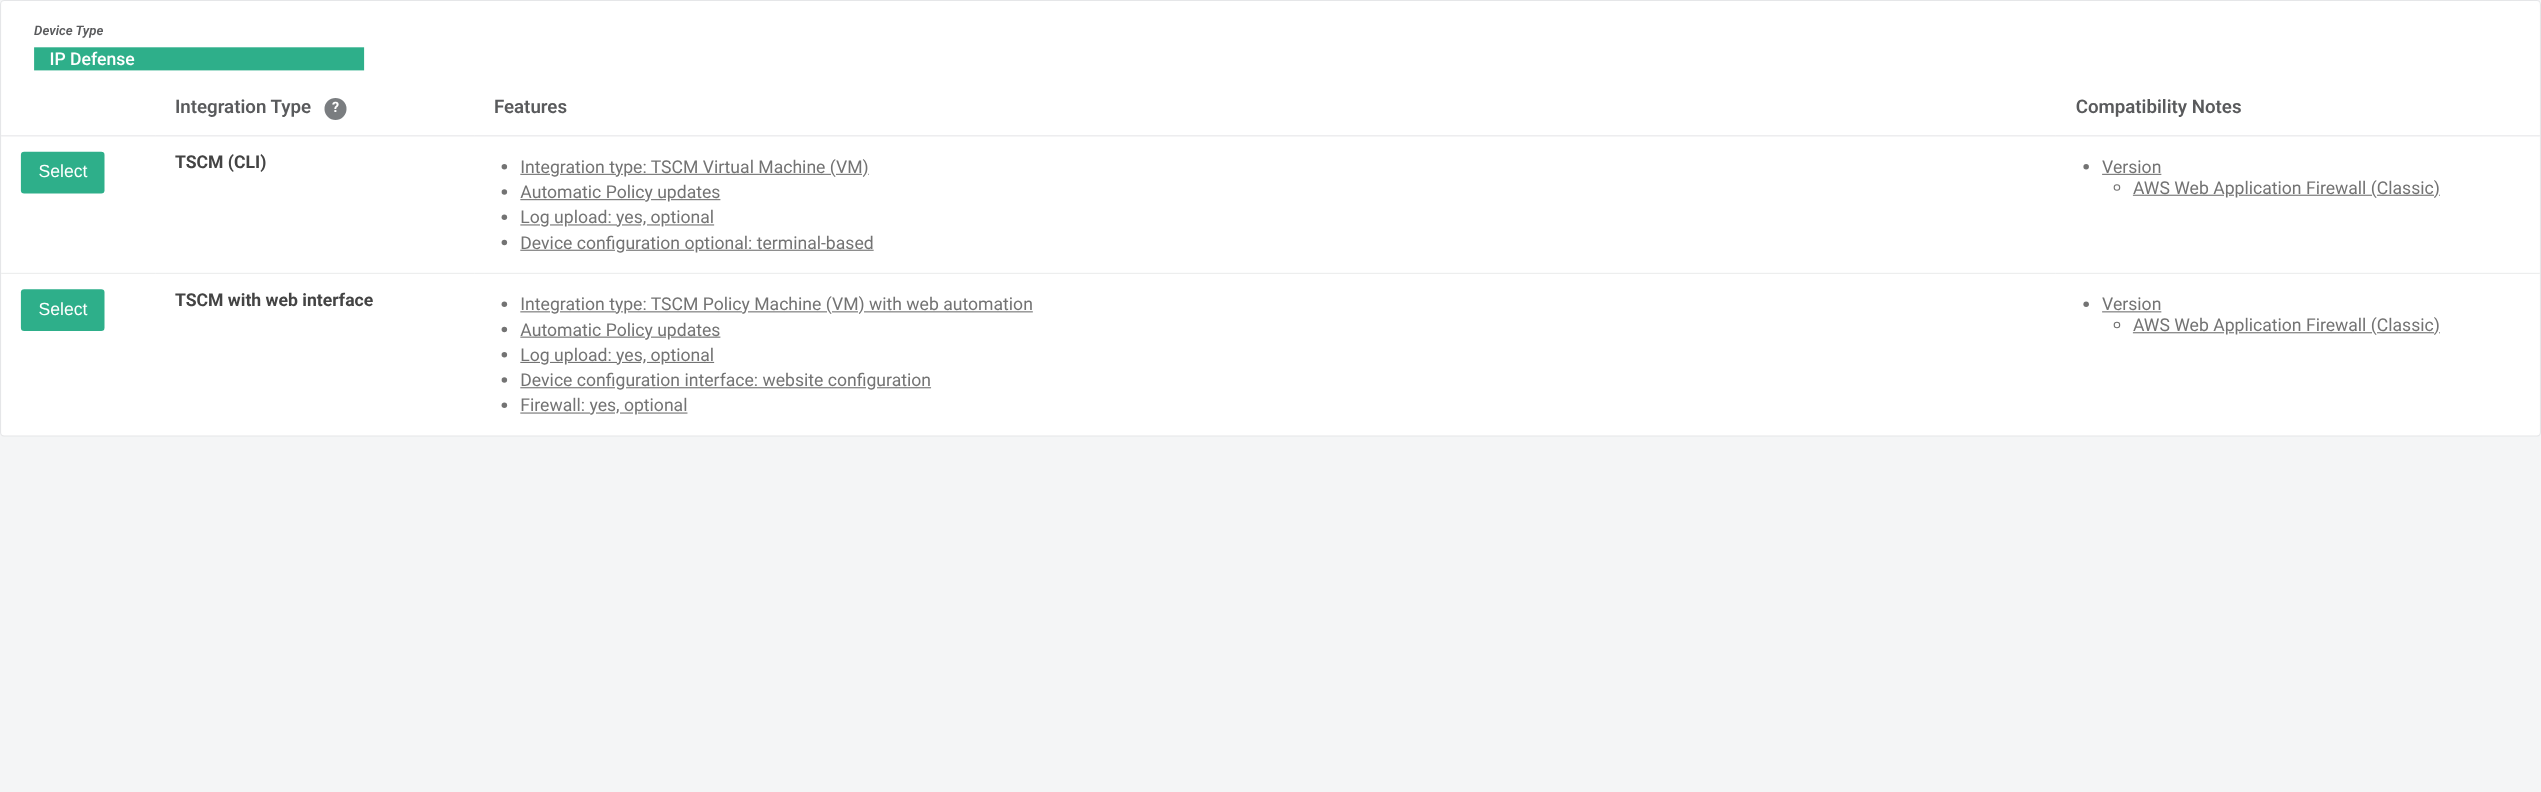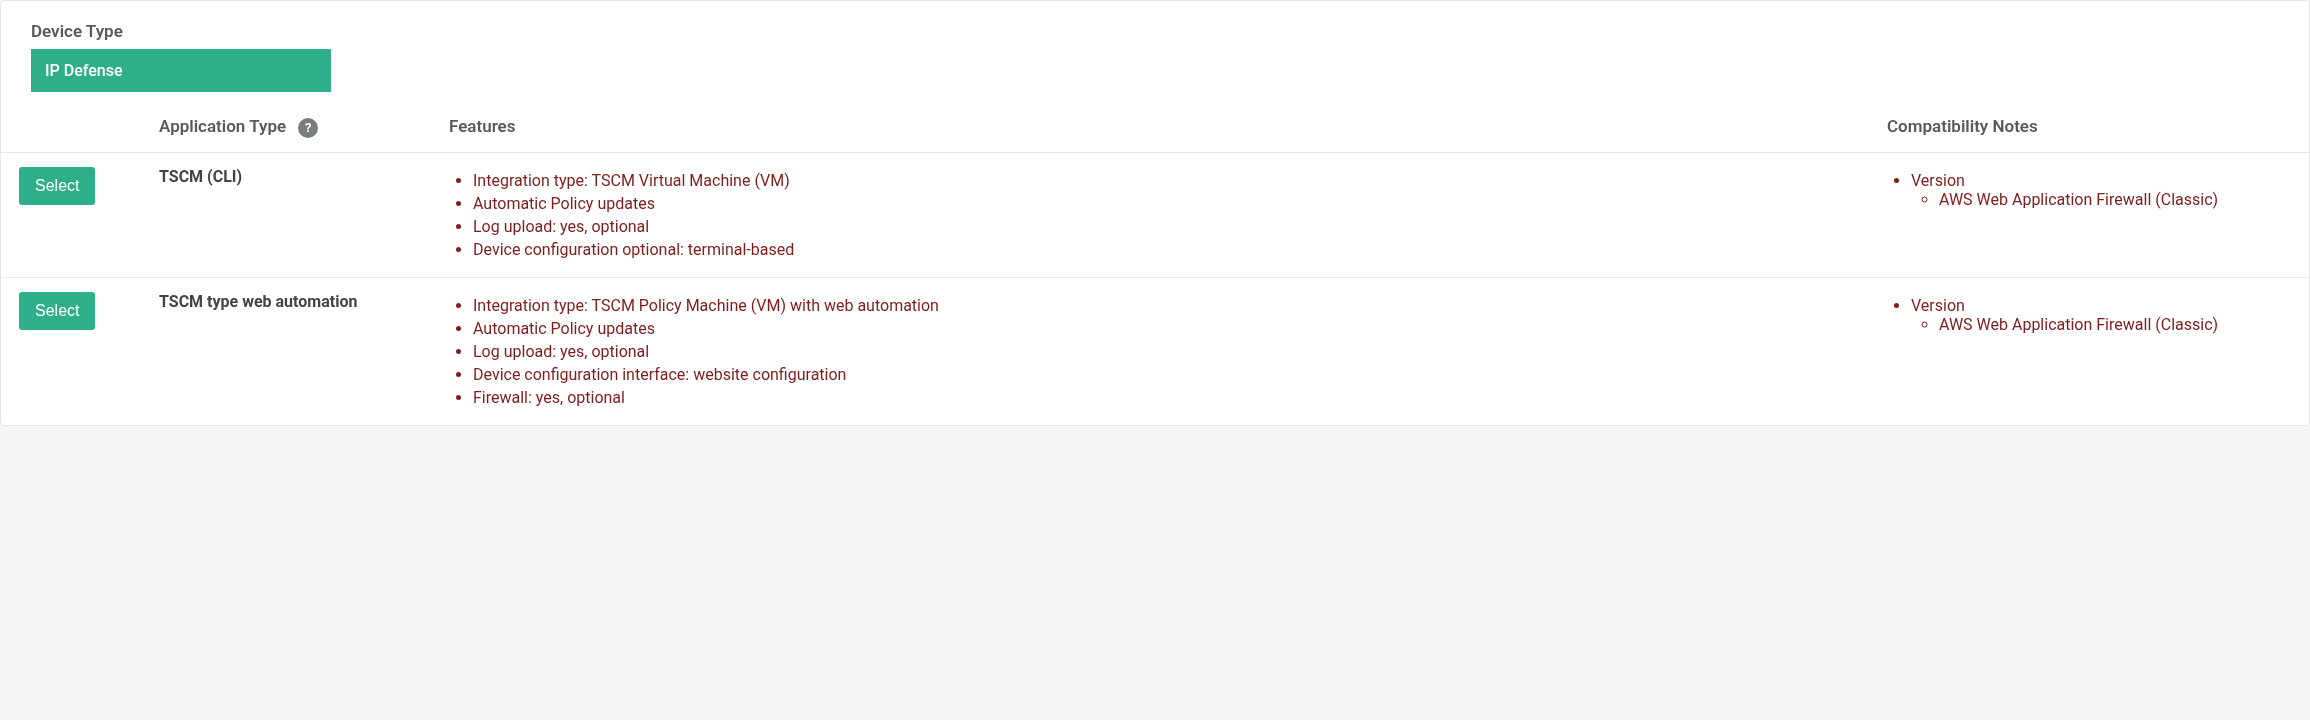--- a/index.html
+++ b/index.html
@@ -1,32 +1,32 @@
 <!DOCTYPE html>
 <html><head>
   <meta charset="utf-8">
   <style>
     * { margin: 0; padding: 0; box-sizing: border-box; }
     body { font-family: -apple-system, BlinkMacSystemFont, "Segoe UI", Roboto, Helvetica, Arial, sans-serif; background: #f4f5f6; color: #444; font-size: 16px; }
     .card { background: #fff; margin: 0 auto; border: 1px solid #e5e6e8; border-radius: 4px; }
     .pad { padding: 20px 30px 0 30px; }
     .filters { display: flex; gap: 40px; padding-bottom: 10px; }
     .filter { display: flex; flex-direction: column; gap: 8px; }
-    .filter-label { font-weight: 600; color: #595a5c; font-size: 17px; }
-    .chip { background: #2eaf8a; color: #fff; padding: 12px 14px; min-width: 300px; font-size: 16px; font-weight: 500; cursor: pointer; }
+    .filter-label { font-weight: 600; color: #595a5c; font-size: 12px; font-style: italic; }
+    .chip { background: #2eaf8a; color: #fff; padding: 1px 14px; min-width: 300px; font-size: 16px; font-weight: 500; cursor: pointer; }
     table { width: 100%; border-collapse: collapse; }
     th, td { text-align: left; vertical-align: top; padding: 14px 18px; font-size: 16px; }
     thead th { color: #595a5c; font-weight: 600; font-size: 17px; border-bottom: 1px solid #e5e6e8; }
     tbody tr { border-top: 1px solid #eceded; }
     td.col-select { width: 140px; }
     td.col-itype { width: 290px; color: #444; font-weight: bold; }
     td.col-features { }
     td.col-compat { width: 440px; }
     .select-btn { background: #2eaf8a; color: #fff; border: none; padding: 10px 16px; font-size: 16px; border-radius: 3px; cursor: pointer; }
-    ul.bullets { list-style: disc; padding-left: 24px; color: #7f1d1d; }
+    ul.bullets { list-style: disc; padding-left: 24px; color: #737373; text-decoration: underline; }
     ul.bullets > li { margin: 4px 0; }
     ul.sub { list-style: circle; padding-left: 28px; }
     .help-icon { display: inline-flex; align-items: center; justify-content: center; width: 20px; height: 20px; border-radius: 50%; background: #7a7d80; color: #fff; font-size: 13px; font-weight: 700; margin-left: 8px; vertical-align: middle; cursor: help; }
   </style>
 </head>
 <body>
 
 <div class="card">
   <div class="pad">
     <div class="filters">
@@ -41,21 +41,21 @@
     <colgroup>
       <col style="width:140px">
       <col style="width:290px">
       <col>
       <col style="width:440px">
     </colgroup>
     <thead>
       <tr>
         <th></th>
         <th>
-          <span>Application Type</span>
+          <span>Integration Type</span>
           <span class="help-icon">?</span>
         </th>
         <th>Features</th>
         <th>Compatibility Notes</th>
       </tr>
     </thead>
     <tbody>
       <tr>
         <td class="col-select">
           <button class="select-btn">Select</button>
@@ -77,21 +77,21 @@
                 <li>AWS Web Application Firewall (Classic)</li>
               </ul>
             </li>
           </ul>
         </td>
       </tr>
       <tr>
         <td class="col-select">
           <button class="select-btn">Select</button>
         </td>
-        <td class="col-itype">TSCM type web automation</td>
+        <td class="col-itype">TSCM with web interface</td>
         <td class="col-features">
           <ul class="bullets">
             <li>Integration type: TSCM Policy Machine (VM) with web automation</li>
             <li>Automatic Policy updates</li>
             <li>Log upload: yes, optional</li>
             <li>Device configuration interface: website configuration</li>
             <li>Firewall: yes, optional</li>
           </ul>
         </td>
         <td class="col-compat">

